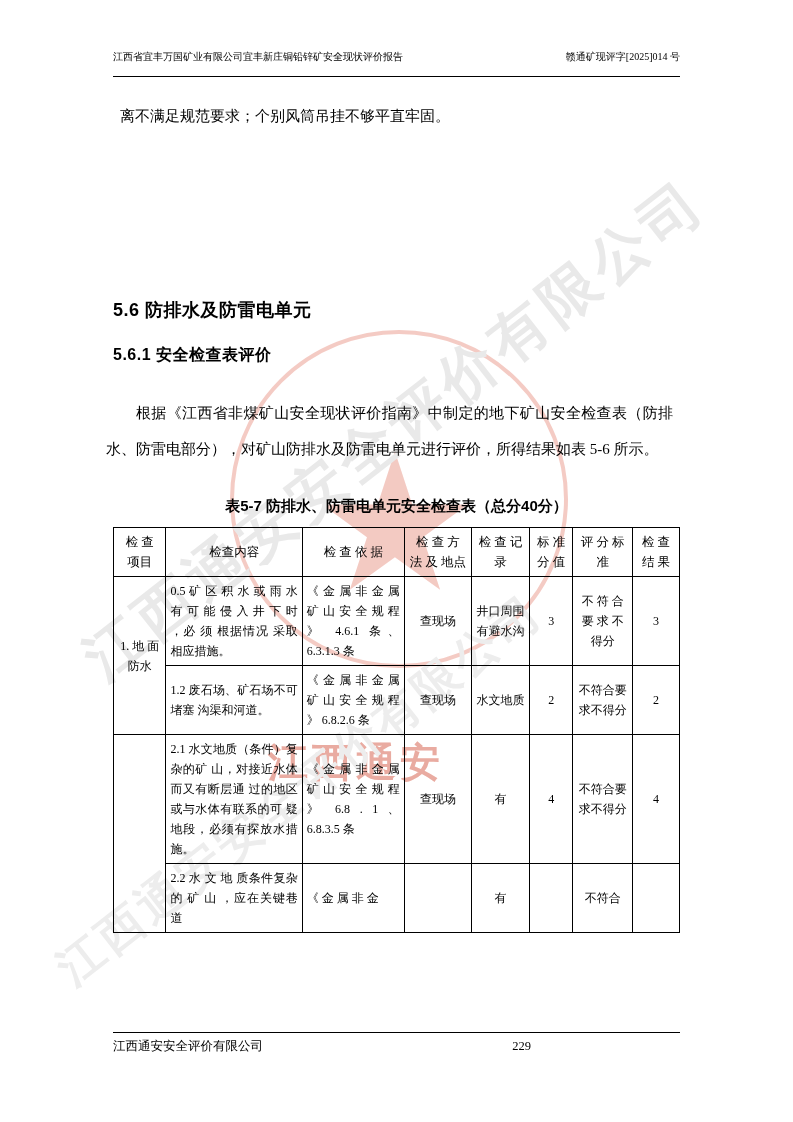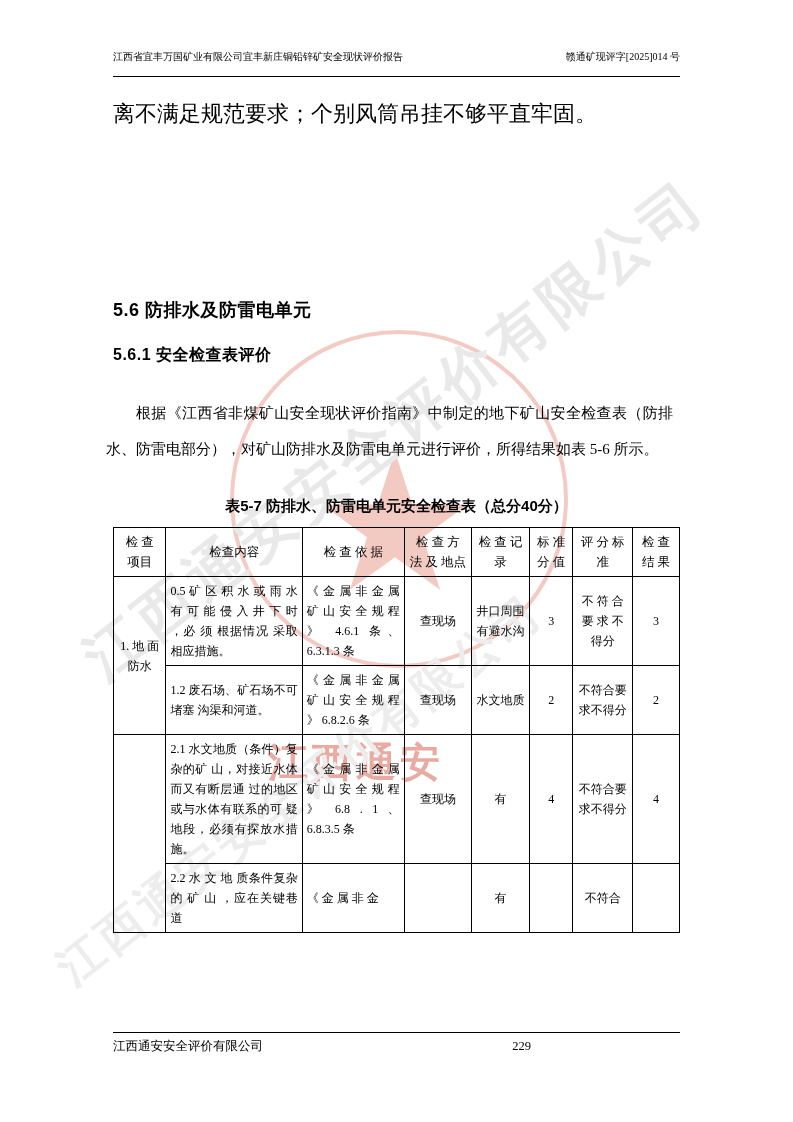--- a/index.html
+++ b/index.html
@@ -104,27 +104,26 @@
     position: absolute;
     left: 113px;
     top: 76px;
     width: 567px;
     border-top: 1px solid #000;
   }
 
   
   .body-text {
     position: absolute;
-    left: 113px;
+    left: 120px;
     top: 98px;
     width: 567px;
-    font-size: 22px;
+    font-size: 15px;
     line-height: 36px;
     text-align: justify;
-    font-family: Liberation Mono, monospace;
   }
   .body-text p {
     margin: 0;
   }
   .indent2 { text-indent: 2em; }
 
   h2.sec {
     position: absolute;
     left: 113px;
     font-family: "Liberation Sans", sans-serif;

